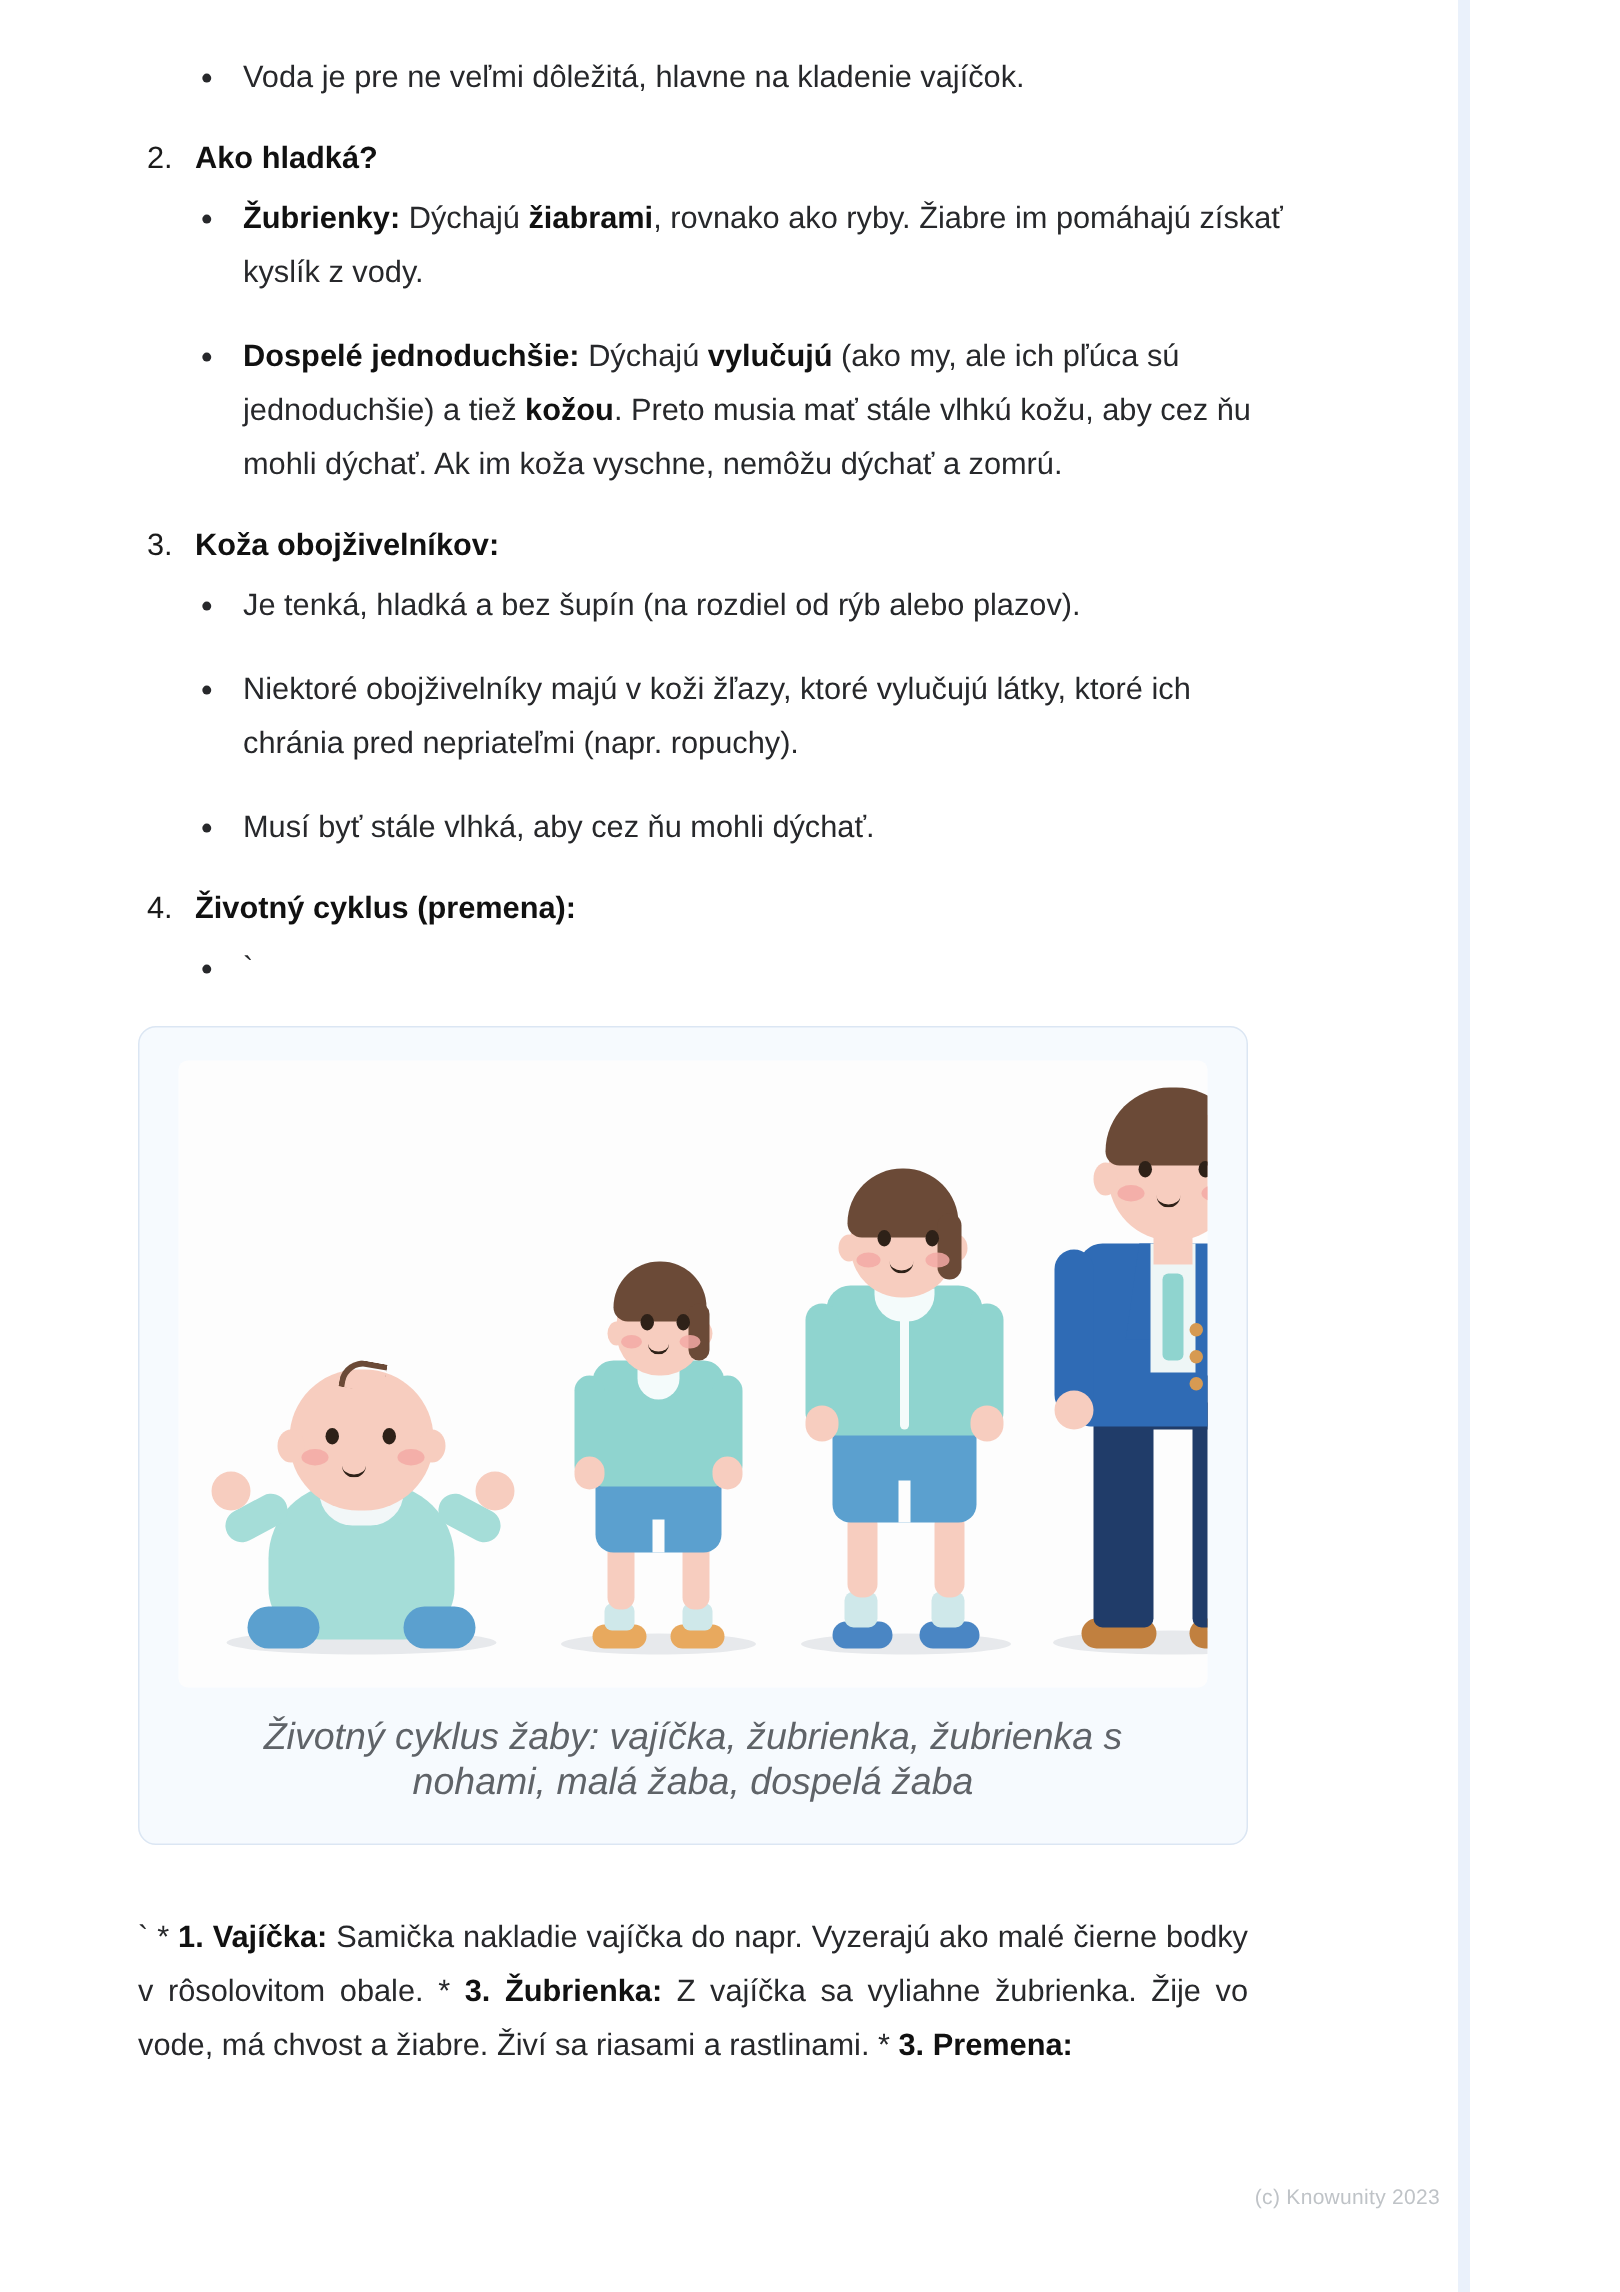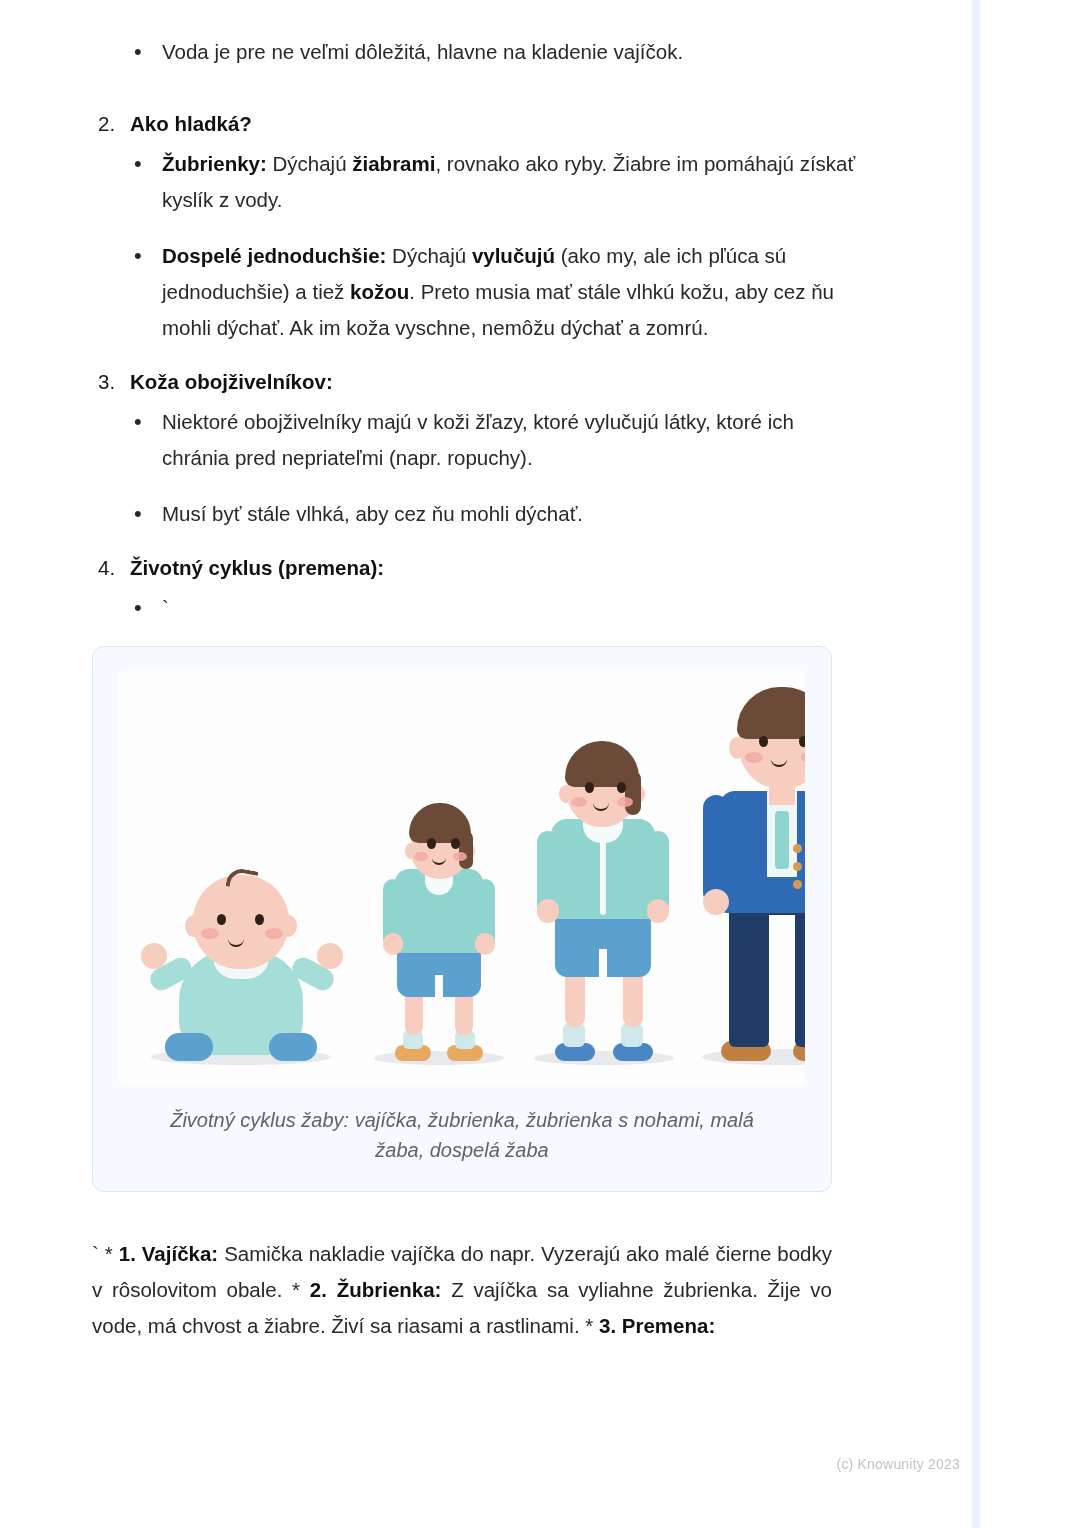--- a/index.html
+++ b/index.html
@@ -82,21 +82,21 @@
     content: "•";
     position: absolute;
     left: 8px;
     top: 0;
     font-size: 22px;
     line-height: 36px;
     color: #27282b;
   }
   .bullet b { font-weight: bold; color: #111111; }
 
-  .bullet.tight { margin-bottom: 24px; }
+  .bullet.tight { margin-bottom: 6px; }
 
   .spacer-sm { height: 14px; }
 
   
   .figure-card {
     margin: 20px 0 0 0;
     width: 740px;
     box-sizing: border-box;
     border: 1px solid #dbe6f3;
     border-radius: 12px;
@@ -107,21 +107,21 @@
     width: 100%;
     height: 418px;
     background: #fdfdfd;
     border-radius: 6px;
     position: relative;
     overflow: hidden;
   }
   .figure-caption {
     margin-top: 18px;
     text-align: center;
-    font-size: 20px;
+    font-size: 25px;
     line-height: 30px;
     font-style: italic;
     color: #5f6368;
     padding: 0 40px;
   }
 
   
   .para {
     margin-top: 44px;
     font-size: 20.5px;
@@ -206,20 +206,23 @@
       <b>Dospelé jednoduchšie:</b><span> Dýchajú </span><b>vylučujú</b><span> (ako my, ale ich pľúca sú jednoduchšie) a tiež </span><b>kožou</b><span>. Preto musia mať stále vlhkú kožu, aby cez ňu mohli dýchať. Ak im koža vyschne, nemôžu dýchať a zomrú.</span>
     </li>
   </ul>
 
   <div class="num-item">
     <span class="num">3.</span>
     <span class="num-title">Koža obojživelníkov:</span>
   </div>
 
   <ul class="bullets">
+    <li class="bullet">
+      <span>Je tenká, hladká a bez šupín (na rozdiel od rýb alebo plazov).</span>
+    </li>
     <li class="bullet">
       <span>Niektoré obojživelníky majú v koži žľazy, ktoré vylučujú látky, ktoré ich chránia pred nepriateľmi (napr. ropuchy).</span>
     </li>
     <li class="bullet">
       <span>Musí byť stále vlhká, aby cez ňu mohli dýchať.</span>
     </li>
   </ul>
 
   <div class="num-item">
     <span class="num">4.</span>
@@ -369,17 +372,17 @@
         <div class="eye" style="bottom:318px;left:102px;"></div>
         <div class="cheek" style="bottom:302px;left:48px;"></div>
         <div class="cheek" style="bottom:302px;left:104px;"></div>
         <div class="mouth" style="bottom:298px;left:74px;"></div>
       </div>
 
     </div>
     <div class="figure-caption">Životný cyklus žaby: vajíčka, žubrienka, žubrienka s nohami, malá žaba, dospelá žaba</div>
   </div>
 
-  <div class="para"><span>` * </span><b>1. Vajíčka:</b><span> Samička nakladie vajíčka do napr. Vyzerajú ako malé čierne bodky v rôsolovitom obale. * </span><b>2. Žubrienka:</b><span> Z vajíčka sa vyliahne žubrienka. Žije vo vode, má chvost a žiabre. Živí sa riasami a rastlinami. * </span><b>3. Premena:</b></div>
+  <div class="para"><span>` * </span><b>1. Vajíčka:</b><span> Samička nakladie vajíčka do napr. Vyzerajú ako malé čierne bodky v rôsolovitom obale. * </span><b>3. Žubrienka:</b><span> Z vajíčka sa vyliahne žubrienka. Žije vo vode, má chvost a žiabre. Živí sa riasami a rastlinami. * </span><b>3. Premena:</b></div>
 
 </div>
 
 <div class="footer-credit">(c) Knowunity 2023</div>
 
 </body></html>

